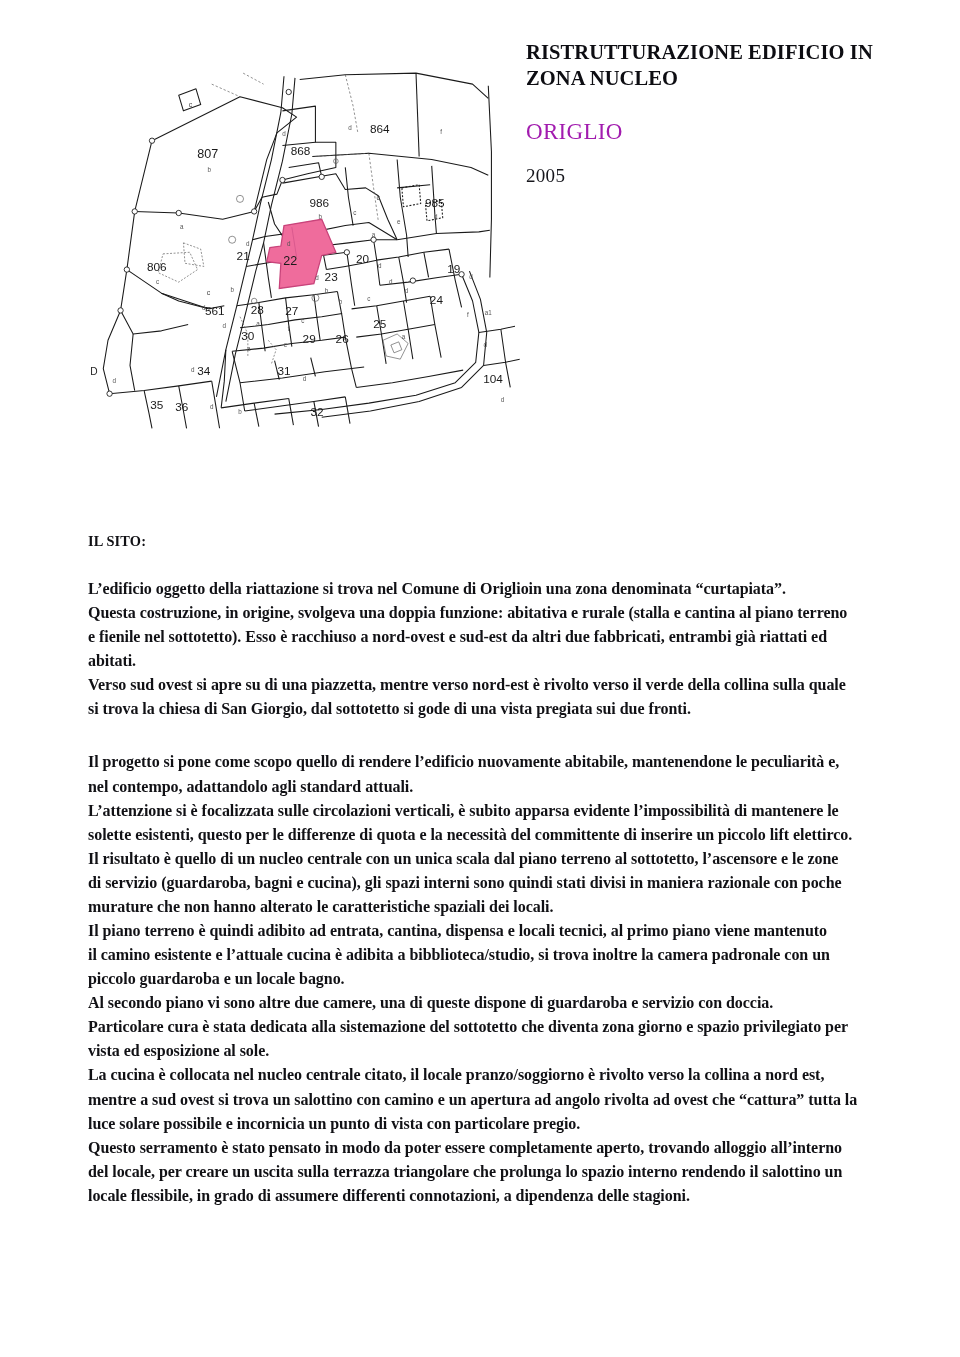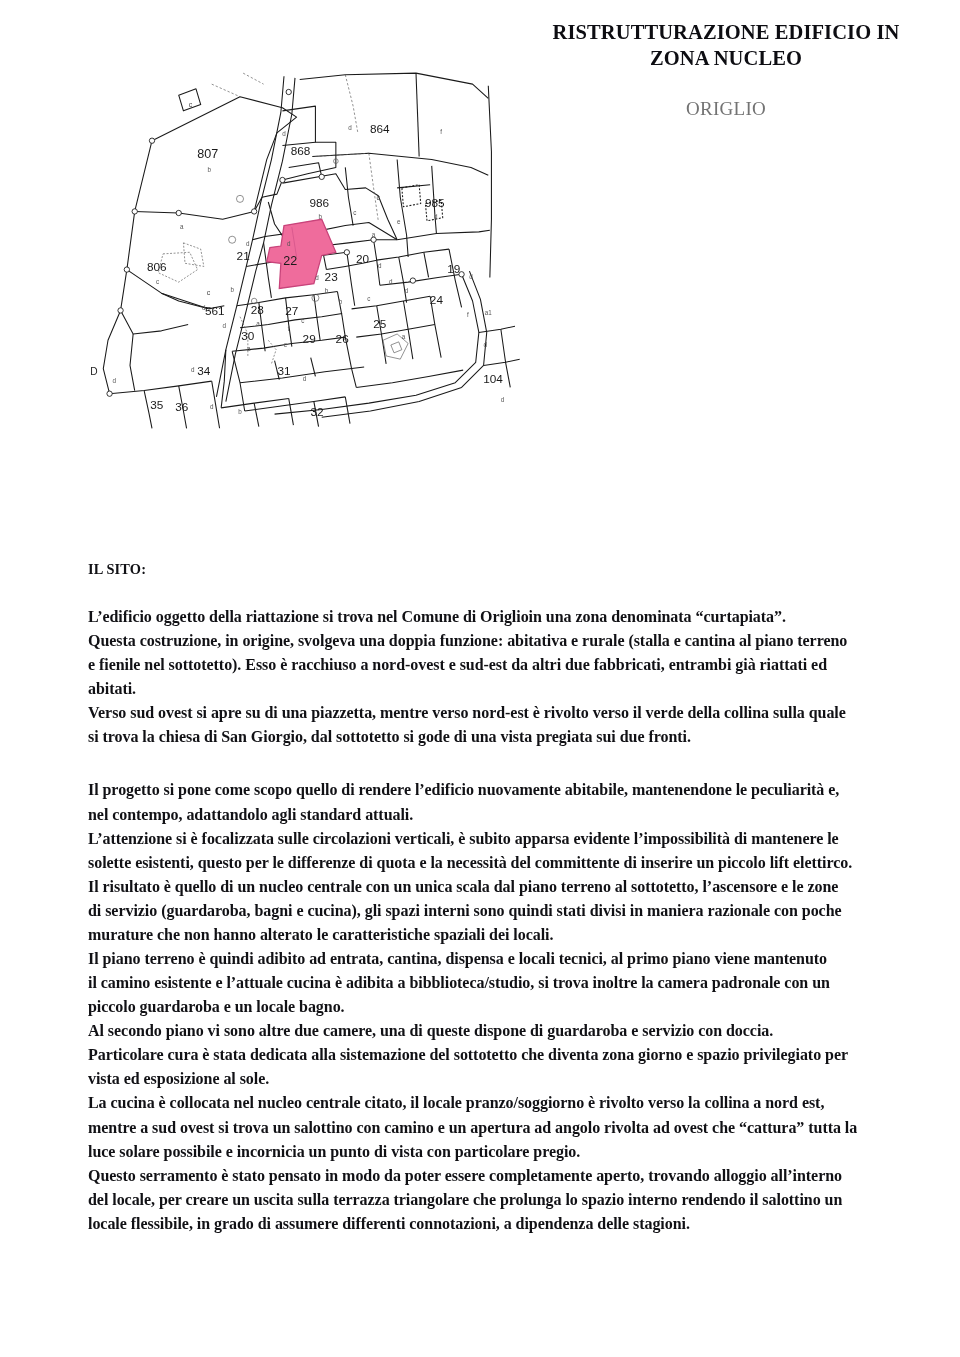--- a/index.html
+++ b/index.html
@@ -31,52 +31,51 @@
     top: 16px;
     width: 440px;
     height: 460px;
     background: #ffffff;
   }
   #cadastral-map svg { display: block; width: 100%; height: 100%; }
 
   #title-block {
     position: absolute;
     left: 526px;
-    top: 20px;
+    top: 40px;
     width: 400px;
-    text-align: center;
   }
   #doc-title {
     font-weight: bold;
     font-size: 20.5px;
     line-height: 1.26;
     letter-spacing: 0.1px;
     margin: 0 0 26px 0;
     color: #0d0d12;
   }
   #doc-place {
-    font-size: 19px;
+    font-size: 23px;
     line-height: 1.2;
     margin: 0 0 20px 0;
     letter-spacing: 0.3px;
-    color: #737373;
+    color: #a21caf;
   }
   #doc-year {
     font-size: 19px;
     line-height: 1.2;
     margin: 0;
     letter-spacing: 0.3px;
     color: #16161c;
   }
 
   
   #body-text {
     position: absolute;
     left: 88px;
-    top: 561px;
+    top: 533px;
     width: 790px;
   }
   .section-heading {
     font-weight: bold;
     font-size: 14.4px;
     letter-spacing: 0.15px;
     margin: 0;
     color: #111115;
   }
   .section-body {
@@ -302,20 +301,21 @@
         <text x="486" y="330" font-size="8" fill="#555">f</text>
         <text x="512" y="328" font-size="8" fill="#555">a1</text>
         <text x="508" y="368" font-size="8" fill="#555">d</text>
       </g>
     </svg>
   </div>
 
   <div id="title-block">
     <h1 id="doc-title">RISTRUTTURAZIONE EDIFICIO IN ZONA NUCLEO</h1>
     <div id="doc-place">ORIGLIO</div>
+    <div id="doc-year">2005</div>
   </div>
 </div>
 
 <div id="body-text">
 
   <h2 id="sito-heading" class="section-heading">IL SITO:</h2>
   <p id="sito-body" class="section-body">L’edificio oggetto della riattazione si trova nel Comune di Origlioin una zona denominata “curtapiata”.
 Questa costruzione, in origine, svolgeva una doppia funzione: abitativa e rurale (stalla e cantina al piano terreno
 e fienile nel sottotetto). Esso è racchiuso a nord-ovest e sud-est da altri due fabbricati, entrambi già riattati ed
 abitati.

